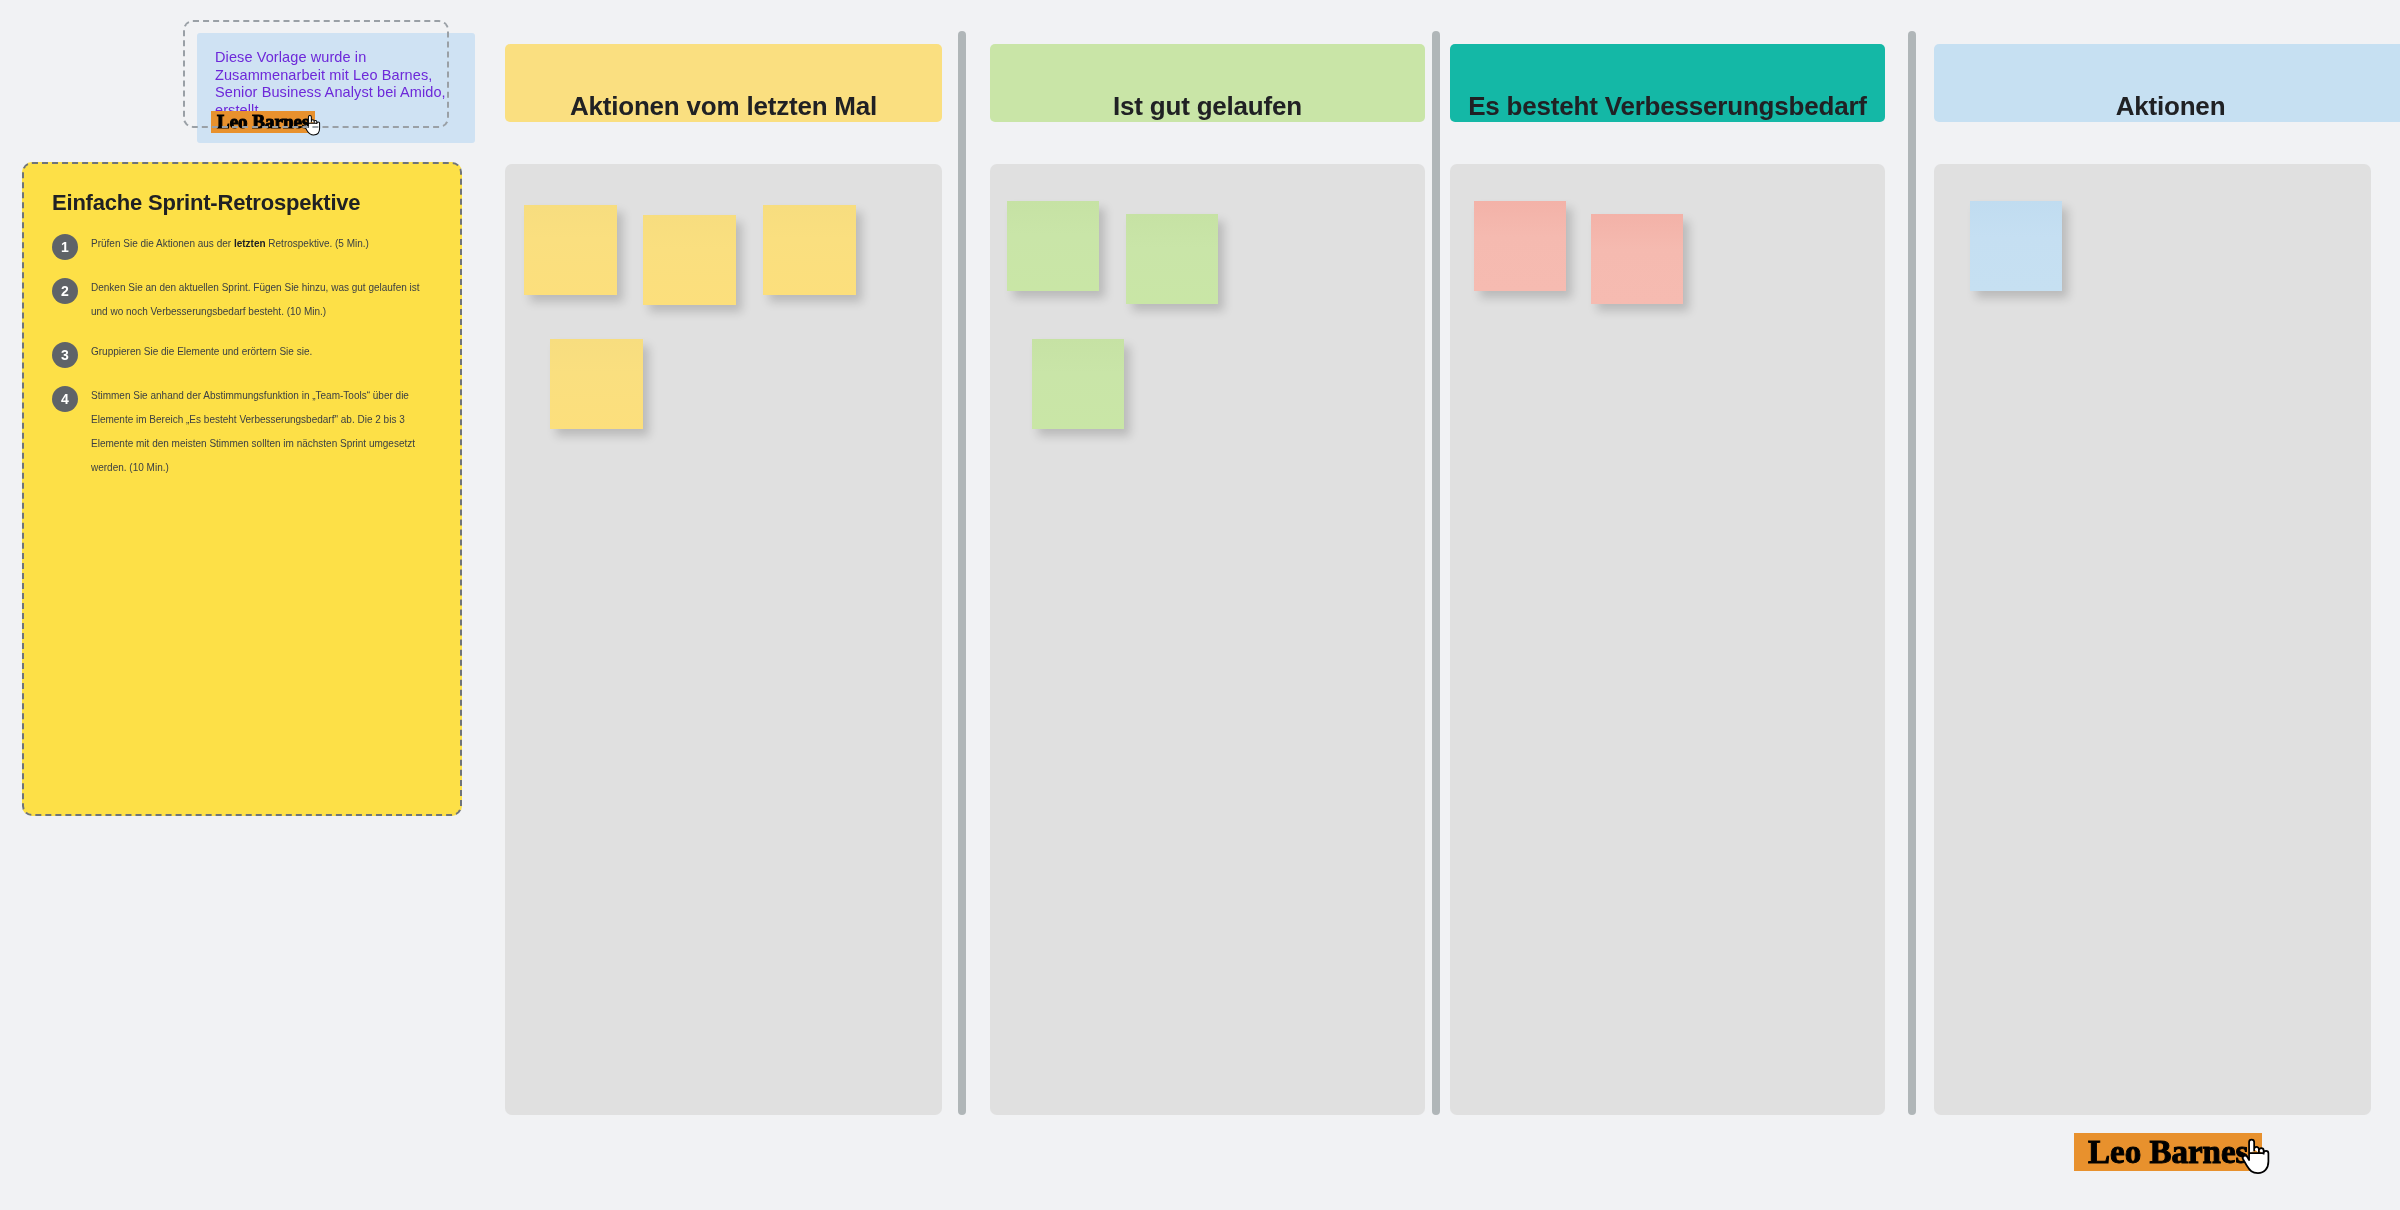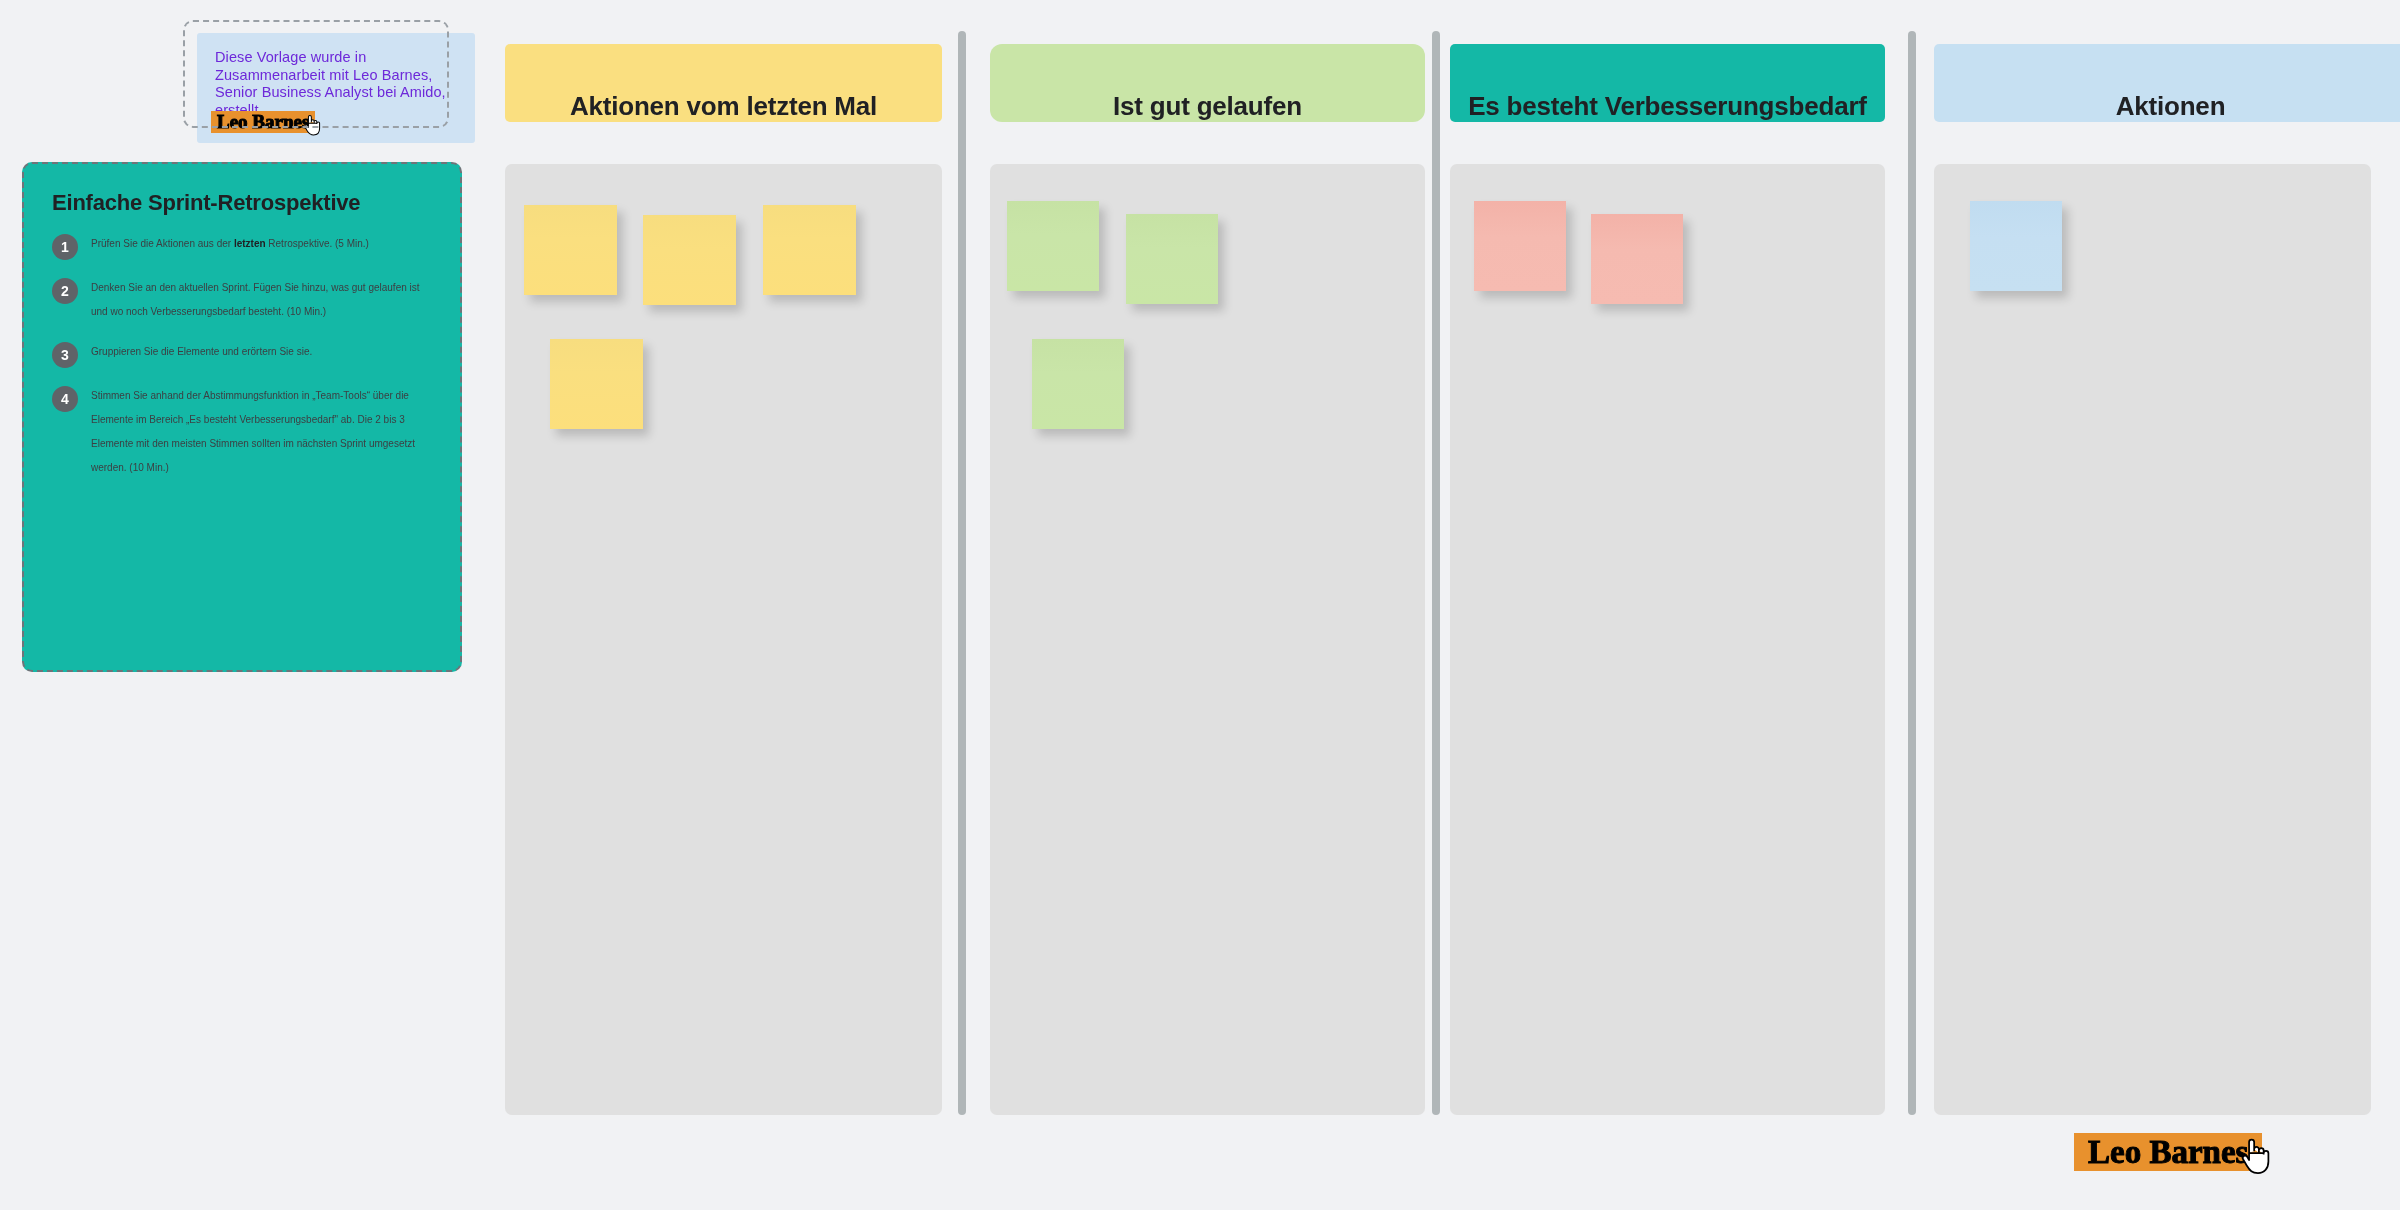--- a/index.html
+++ b/index.html
@@ -89,22 +89,22 @@
   }
   #leo-cursor-badge .leo-text { font-size: 33px; line-height: 38px; }
   #leo-cursor-badge .cursor-hand { right: -14px; top: 2px; width: 38px; height: 42px; }
 
   
   #instructions-panel {
     position: absolute;
     left: 22px;
     top: 162px;
     width: 440px;
-    height: 510px;
-    background: #14b8a6;
+    height: 654px;
+    background: #fde047;
     border: 2px dashed #6f7479;
     border-radius: 10px;
     box-sizing: border-box;
     padding: 26px 28px 0 28px;
     z-index: 4;
   }
   #instructions-title {
     font-size: 22px;
     font-weight: bold;
     color: #202124;
@@ -234,21 +234,21 @@
         <div class="col-header-label">Aktionen vom letzten Mal</div>
       </div>
       <div class="col-body" style="left: 505px; width: 437px;">
         <div class="sticky sticky-yellow" style="left: 19px; top: 41px; width: 93px; height: 90px;"></div>
         <div class="sticky sticky-yellow" style="left: 138px; top: 51px; width: 93px; height: 90px;"></div>
         <div class="sticky sticky-yellow" style="left: 258px; top: 41px; width: 93px; height: 90px;"></div>
         <div class="sticky sticky-yellow" style="left: 45px; top: 175px; width: 93px; height: 90px;"></div>
       </div>
     </div>
     <div class="column">
-      <div class="col-header" style="left: 990px; width: 435px; background: rgb(201, 229, 167); border-radius: 12px;">
+      <div class="col-header" style="left: 990px; width: 435px; background: rgb(201, 229, 167);">
         <div class="col-header-label">Ist gut gelaufen</div>
       </div>
       <div class="col-body" style="left: 990px; width: 435px;">
         <div class="sticky sticky-green" style="left: 17px; top: 37px; width: 92px; height: 90px;"></div>
         <div class="sticky sticky-green" style="left: 136px; top: 50px; width: 92px; height: 90px;"></div>
         <div class="sticky sticky-green" style="left: 42px; top: 175px; width: 92px; height: 90px;"></div>
       </div>
     </div>
     <div class="column">
       <div class="col-header" style="left: 1450px; width: 435px; background: #14b8a6;">

